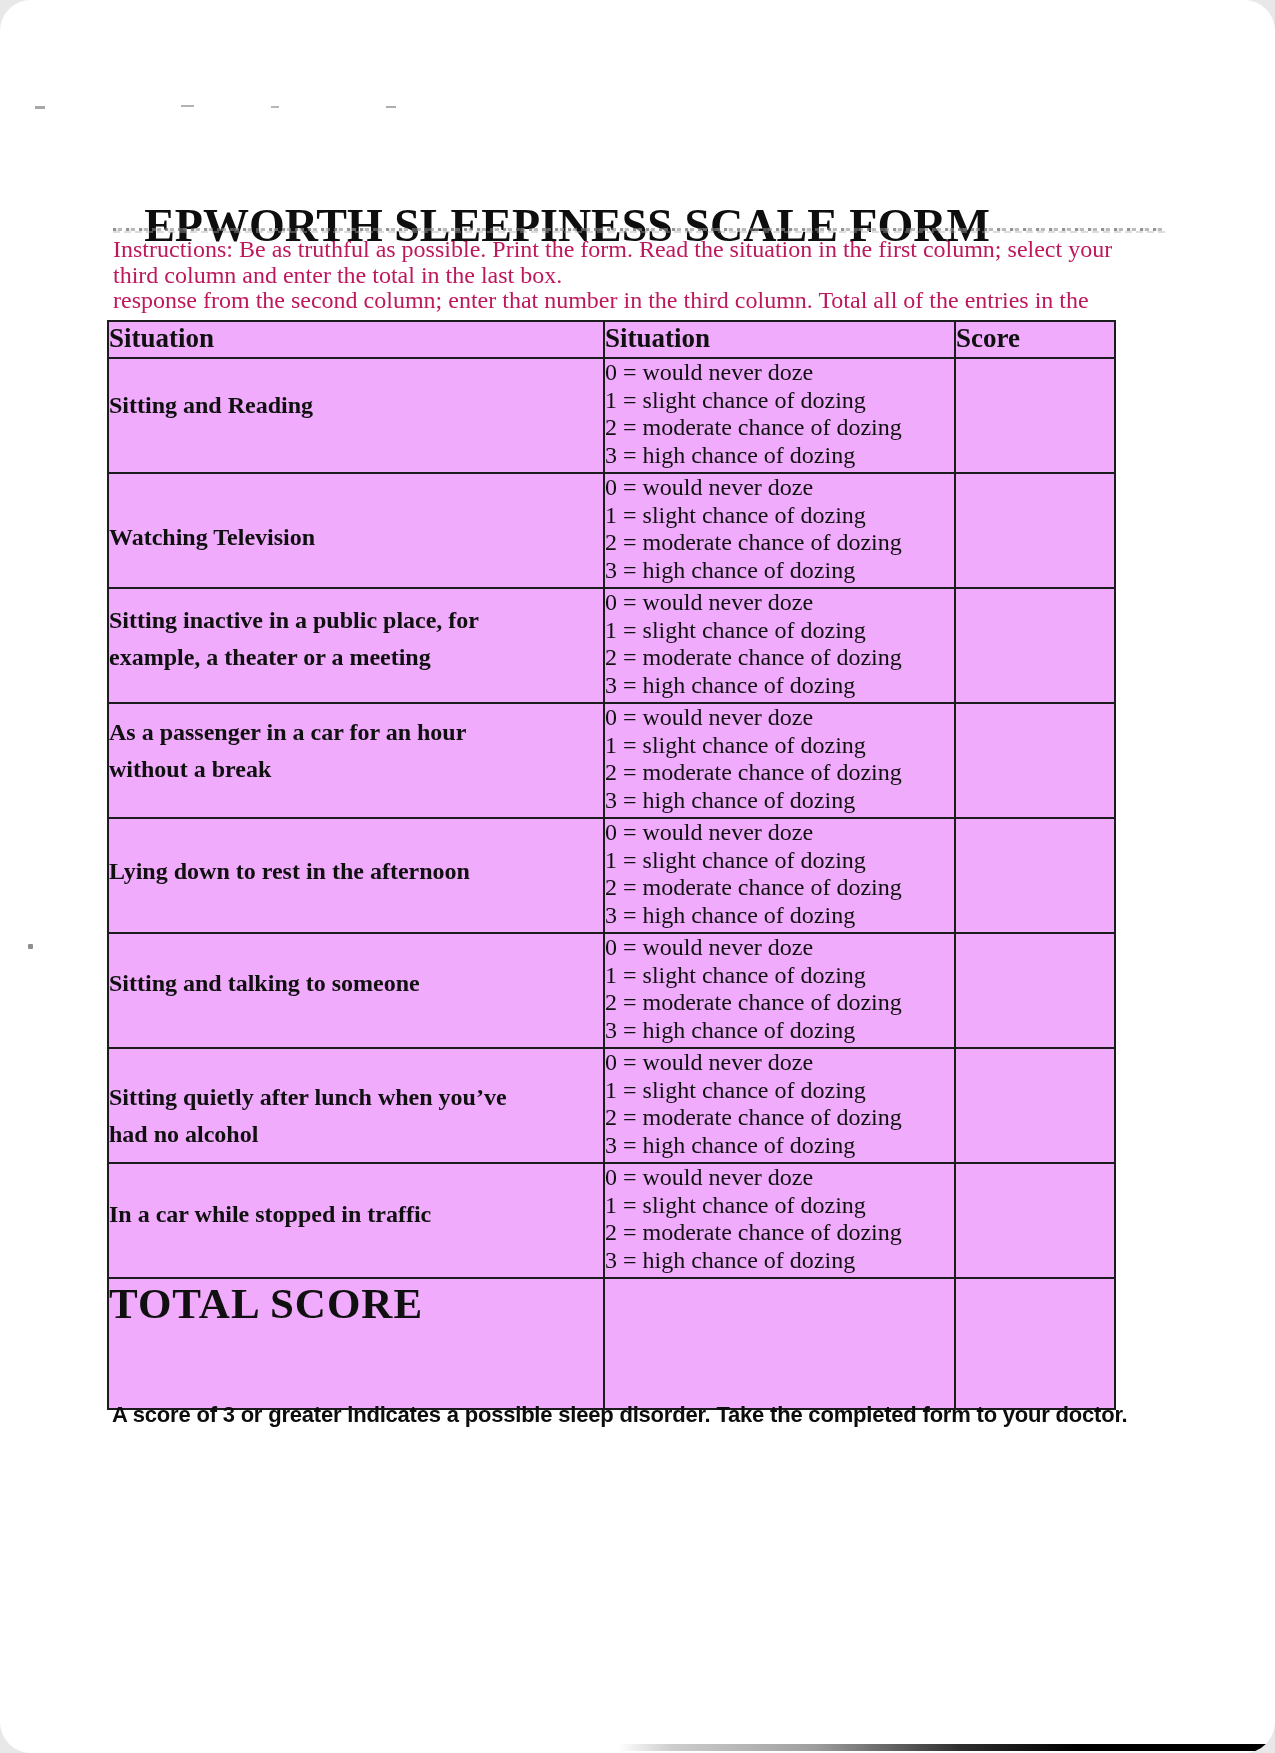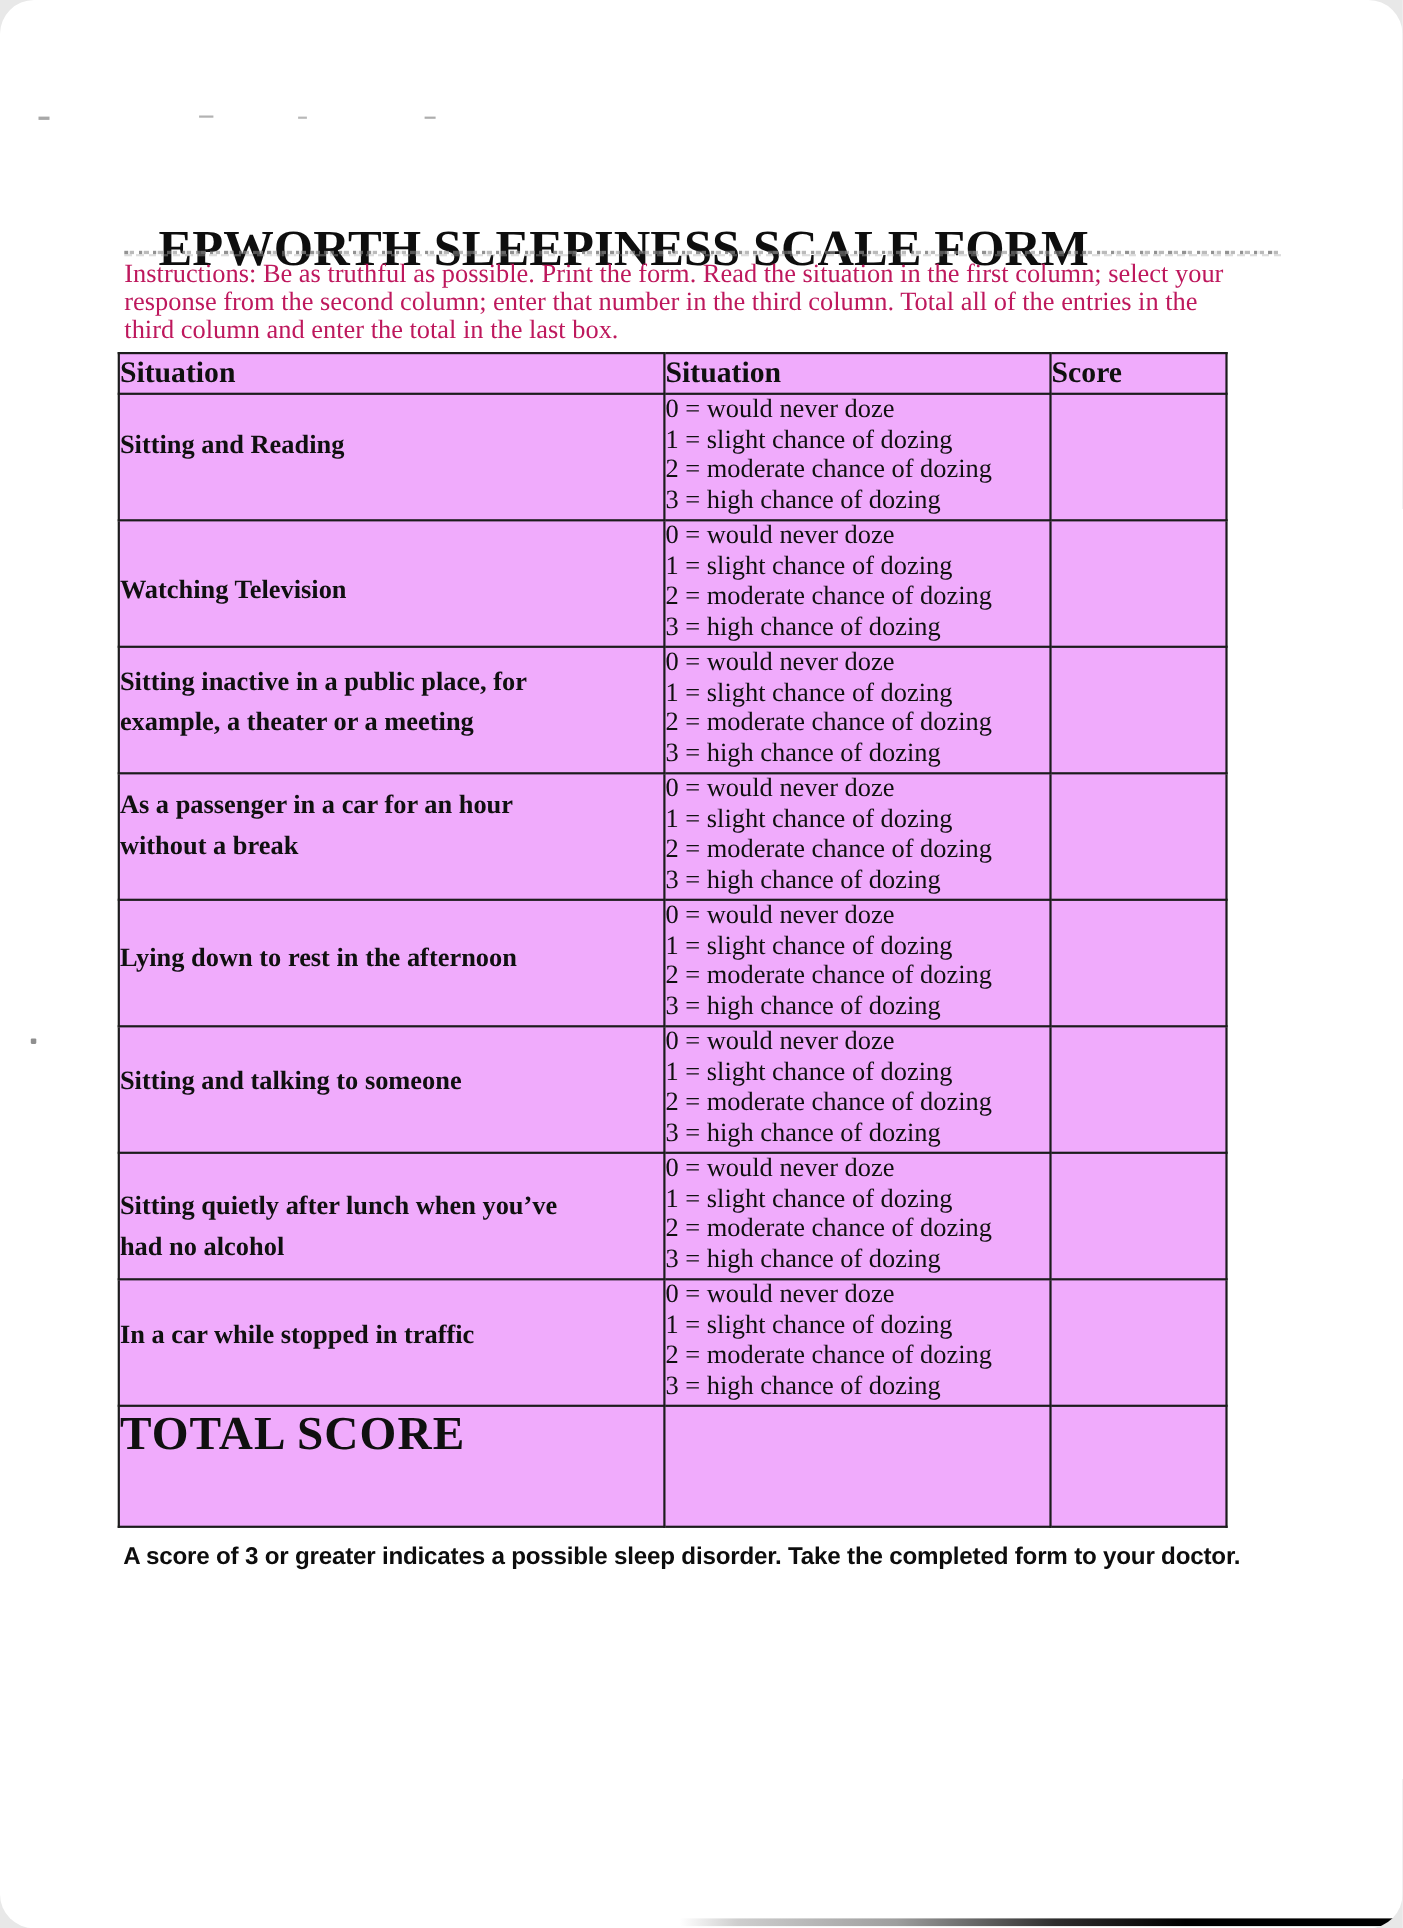--- a/index.html
+++ b/index.html
@@ -66,21 +66,21 @@
   tbody tr:nth-child(4) td.situation-cell { padding-top:10px; }
   tbody tr:nth-child(5) td.situation-cell { padding-top:34px; }
   tbody tr:nth-child(6) td.situation-cell { padding-top:31px; }
   tbody tr:nth-child(7) td.situation-cell { padding-top:30px; }
   tbody tr:nth-child(8) td.situation-cell { padding-top:32px; }
   td.responses-cell {
     font-size:24px; line-height:27.5px;
     padding:4px 0 0 12px;
   }
   td.score-cell { font-size:24px; padding:4px 0 0 10px; }
-  tr.total-row { height:110px; }
+  tr.total-row { height:131px; }
   td.total-label-cell {
     font-weight:bold; font-size:43px; letter-spacing:1px;
     padding:38px 0 0 28px;
   }
   .footer-note {
     position:absolute; left:112px; top:1402px;
     font-family:"Liberation Sans", sans-serif;
     font-weight:bold; font-size:22px; letter-spacing:-0.2px;
     white-space:nowrap; color:#0d0d0d;
   }
@@ -106,22 +106,22 @@
   <div class="speck speck-b"></div>
   <div class="speck speck-c"></div>
   <div class="speck speck-d"></div>
   <div class="speck speck-e"></div>
 
   <h1 class="page-title">EPWORTH SLEEPINESS SCALE FORM</h1>
   <div class="title-underline"></div>
 
   <div class="instructions">
     <div class="instruction-line">Instructions: Be as truthful as possible.  Print the form.  Read the situation in the first column; select your</div>
+    <div class="instruction-line">third column and enter the total in the last box.</div>
     <div class="instruction-line">response from the second column; enter that number in the third column.  Total all of the entries in the</div>
-    <div class="instruction-line">third column and enter the total in the last box.</div>
   </div>
 
   <table class="scale-table">
     <colgroup>
       <col class="c-situation">
       <col class="c-responses">
       <col class="c-score">
     </colgroup>
     <thead>
       <tr>

